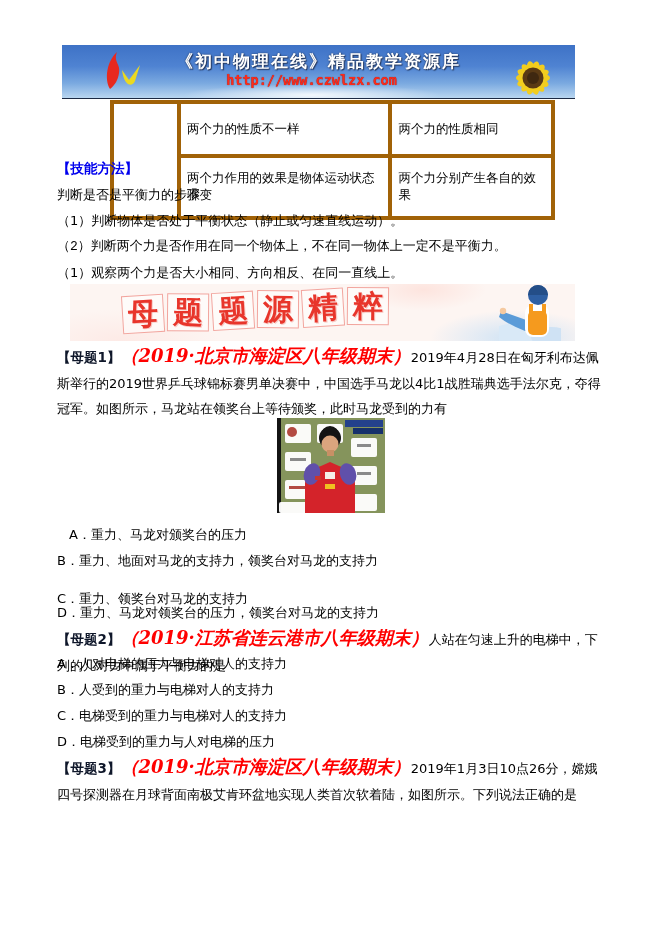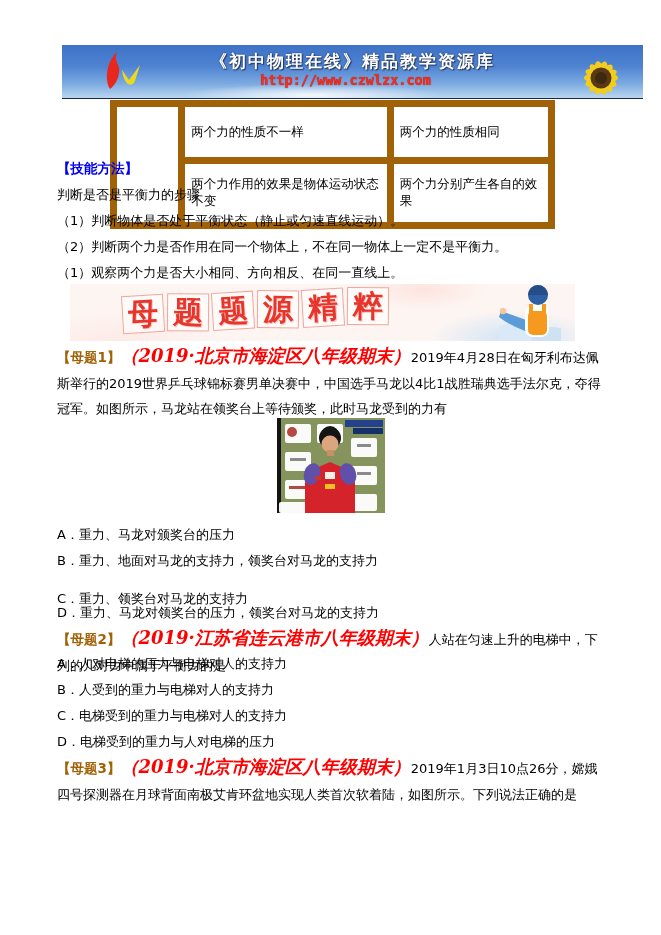--- a/index.html
+++ b/index.html
@@ -1,44 +1,44 @@
 <!DOCTYPE html>
 <html><head>
 <meta charset="utf-8">
 <style>
   html,body{margin:0;padding:0;background:#fff;}
   .page{position:relative;width:661px;height:935px;background:#ffffff;overflow:hidden;
         font-family:"DejaVu Sans","Liberation Sans",sans-serif;color:#000;}
 
   
-  .header-banner{position:absolute;left:62px;top:45px;width:581px;height:53px;overflow:hidden;
+  .header-banner{position:absolute;left:62px;top:45px;width:513px;height:53px;overflow:hidden;
     background:linear-gradient(180deg,#3e72c6 0%,#4f83d2 40%,#7aa9e0 72%,#b9d6f0 100%);
     border-bottom:1px solid #1c2a44;}
   .hb-cloud{position:absolute;left:120px;bottom:-8px;width:260px;height:22px;border-radius:50%;
     background:radial-gradient(ellipse at center,rgba(255,255,255,.85) 0%,rgba(255,255,255,0) 70%);}
   .hb-title{position:absolute;left:0;right:0;top:5px;text-align:center;color:#fff;font-weight:bold;
     font-size:17px;letter-spacing:2px;text-shadow:1px 1px 1px #23365c,0 0 2px #23365c;}
   .hb-url{position:absolute;left:0;right:30px;top:27px;text-align:center;color:#ff2a1a;
     font-family:"DejaVu Sans Mono","Liberation Mono",monospace;font-size:13.5px;font-weight:bold;
     text-shadow:0 0 1px #7a1008;padding-left:16px;}
   .hb-logo{position:absolute;left:34px;top:4px;}
   .hb-sunflower{position:absolute;right:2px;bottom:-6px;}
 
   
   .cmp-table{position:absolute;left:110px;top:100px;border-collapse:collapse;width:445px;
     font-size:12.5px;}
-  .cmp-table td{border:7px solid #a16207;height:26px;padding:12px 6px;vertical-align:middle;}
+  .cmp-table td{border:4px solid #a16207;height:26px;padding:12px 6px;vertical-align:middle;}
   .cmp-table .c0{width:56px;}
   .cmp-table .c1{width:214px;}
   .cmp-table .c2{width:160px;}
 
   
   .abs{position:absolute;left:57px;font-size:13px;line-height:25.5px;}
   .sec-head{color:#0000ee;font-weight:bold;font-size:13.5px;text-align:right;}
-  .qlabel{color:#a16207;font-weight:bold;font-size:13.5px;}
+  .qlabel{color:#0f172a;font-weight:bold;font-size:13.5px;}
   .qsource{color:#f00;font-style:italic;font-family:"DejaVu Serif","Liberation Serif",serif;
     font-weight:bold;font-size:18px;}
   .wrapw{width:549px;}
 
   
   .motif-banner{position:absolute;left:70px;top:284px;width:505px;height:57px;overflow:hidden;
     background:
       radial-gradient(ellipse 120px 40px at 88% 95%,#cfe3f5 0%,rgba(207,227,245,0) 70%),
       radial-gradient(ellipse 90px 30px at 70% 10%,#fde4de 0%,rgba(253,228,222,0) 70%),
       radial-gradient(ellipse 140px 45px at 10% 100%,#fdeae6 0%,rgba(253,234,230,0) 70%),
@@ -98,21 +98,21 @@
     <tr>
       <td class="c1">两个力作用的效果是物体运动状态不变</td>
       <td class="c2">两个力分别产生各自的效果</td>
     </tr>
   </tbody>
     </table>
 
   <div class="abs sec-head" style="top:156px;">【技能方法】</div>
   <div class="abs" style="top:182px;">判断是否是平衡力的步骤</div>
   <div class="abs" style="top:208px;">（1）判断物体是否处于平衡状态（静止或匀速直线运动）。</div>
-  <div class="abs" style="top:234px;">（2）判断两个力是否作用在同一个物体上，不在同一物体上一定不是平衡力。</div>
+  <div class="abs" style="top:234px;font-family:Liberation Mono, monospace;">（2）判断两个力是否作用在同一个物体上，不在同一物体上一定不是平衡力。</div>
   <div class="abs" style="top:260px;">（1）观察两个力是否大小相同、方向相反、在同一直线上。</div>
 
   <div class="motif-banner">
     <div class="motif-chars">
       <span>母</span><span>题</span><span>题</span><span>源</span><span>精</span><span>粹</span>
     </div>
     <div class="motif-kid">
       <svg width="62" height="56" viewBox="0 0 62 56">
         <ellipse cx="18" cy="50" rx="26" ry="12" fill="#d9e9f7"></ellipse>
         <ellipse cx="52" cy="52" rx="20" ry="10" fill="#cfe2f4"></ellipse>
@@ -164,21 +164,21 @@
       <rect x="50" y="32" width="7" height="6" fill="#c89065"></rect>
       <path d="M28,95 L28,66 Q28,52 44,48 L53,44 L62,48 Q78,52 78,66 L78,95 Z" fill="#d4232a"></path>
       <ellipse cx="35" cy="56" rx="8" ry="11" fill="#6050aa" transform="rotate(18 35 56)"></ellipse>
       <ellipse cx="71" cy="56" rx="8" ry="11" fill="#6050aa" transform="rotate(-18 71 56)"></ellipse>
       <rect x="48" y="54" width="10" height="7" fill="#f5f0e8"></rect>
       <rect x="48" y="66" width="10" height="5" fill="#f0c020"></rect>
       <rect x="38" y="58" width="6" height="4" fill="#c9362d"></rect>
     </svg>
   </div>
 
-  <div class="abs" style="top:522px;">A．重力、马龙对颁奖台的压力</div>
+  <div class="abs" style="top:522px;margin-left:12px;">A．重力、马龙对颁奖台的压力</div>
   <div class="abs" style="top:548px;">B．重力、地面对马龙的支持力，领奖台对马龙的支持力</div>
   <div class="abs" style="top:574px;margin-top:12px;">C．重力、领奖台对马龙的支持力</div>
   <div class="abs" style="top:600px;">D．重力、马龙对领奖台的压力，领奖台对马龙的支持力</div>
 
   <div class="abs wrapw" style="top:625px;">
     <span class="qlabel">【母题2】</span><span class="qsource">（2019·江苏省连云港市八年级期末）</span><span>人站在匀速上升的电梯中，下列的几对力中属于平衡力的是</span>
   </div>
   <div class="abs" style="top:651px;">A．人对电梯的压力与电梯对人的支持力</div>
   <div class="abs" style="top:703px;">C．电梯受到的重力与电梯对人的支持力</div>
   <div class="abs" style="top:677px;">B．人受到的重力与电梯对人的支持力</div>

